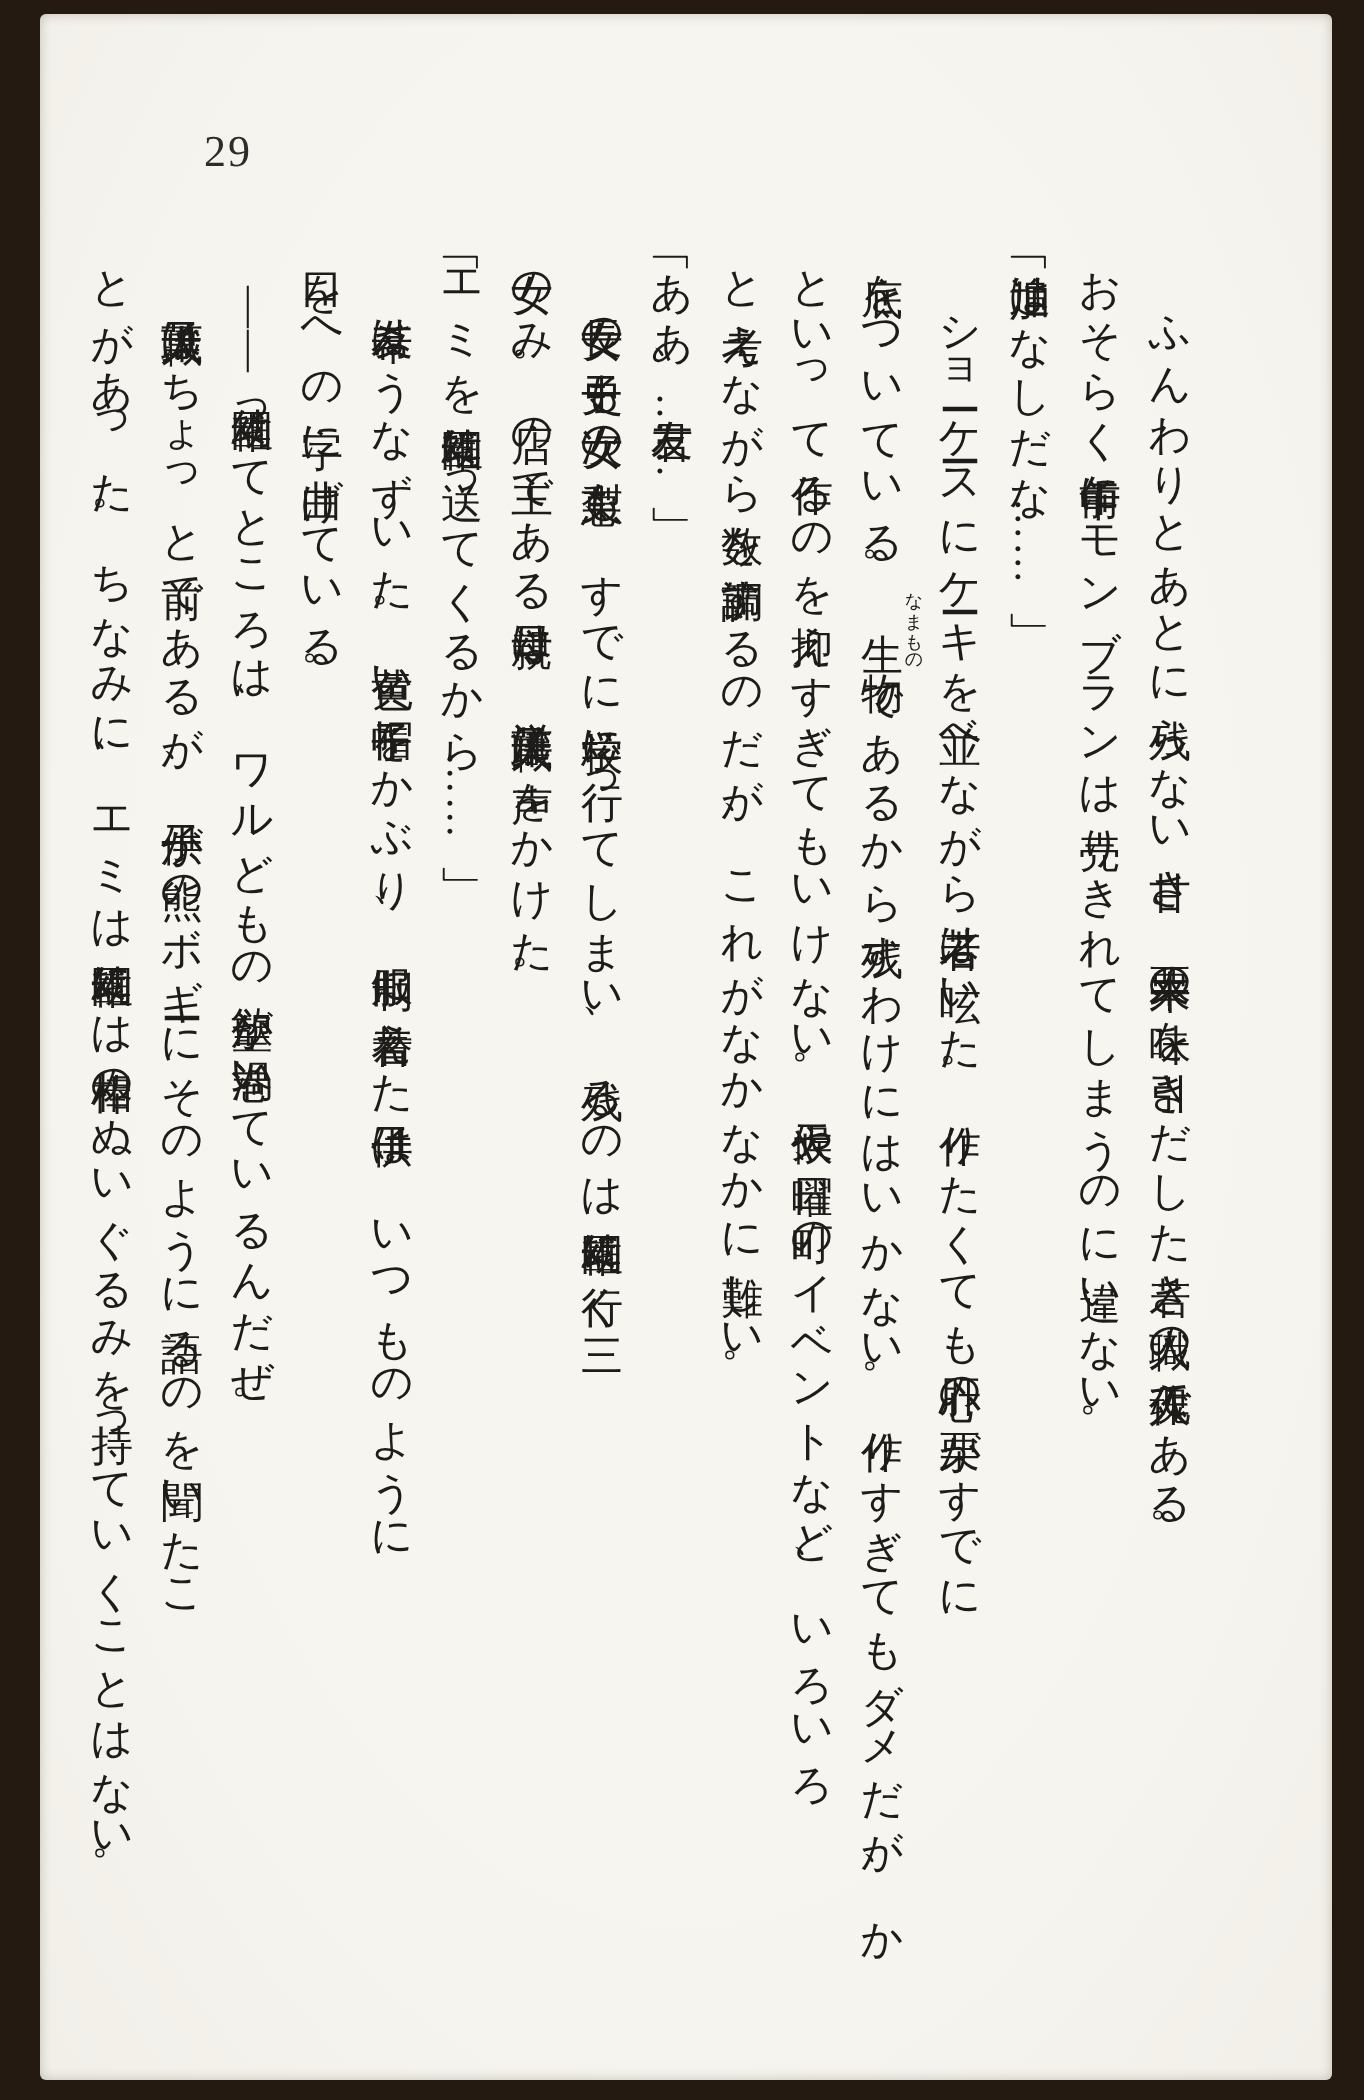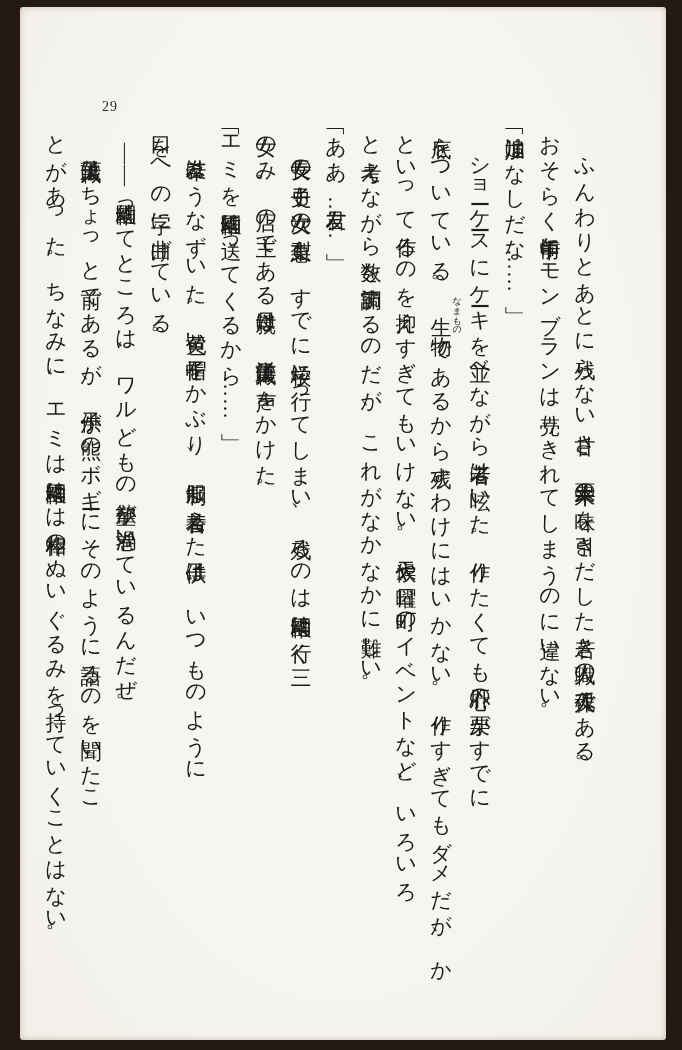--- a/index.html
+++ b/index.html
@@ -15,24 +15,23 @@
     left: 20px; top: 7px;
     width: 646px; height: 1033px;
     background: #f5f3ee;
     background: radial-gradient(ellipse at 50% 45%, #f7f5f0 60%, #f1efe8 100%);
     border-radius: 3px;
     box-shadow: inset 0 0 6px rgba(60,45,25,0.25);
   }
   .page-number {
     position: absolute;
     left: 82px; top: 56px;
-    font-size: 14px;
+    font-size: 22px;
     color: #2e2c2a;
     letter-spacing: 1px;
-    margin-top: 36px;
   }
   .text-block {
     position: absolute;
     top: 114px; right: 64px;
     height: 880px;
     writing-mode: vertical-rl;
     text-orientation: mixed;
     color: #1d1c1a;
     font-size: 21px;
     letter-spacing: 1px;   

